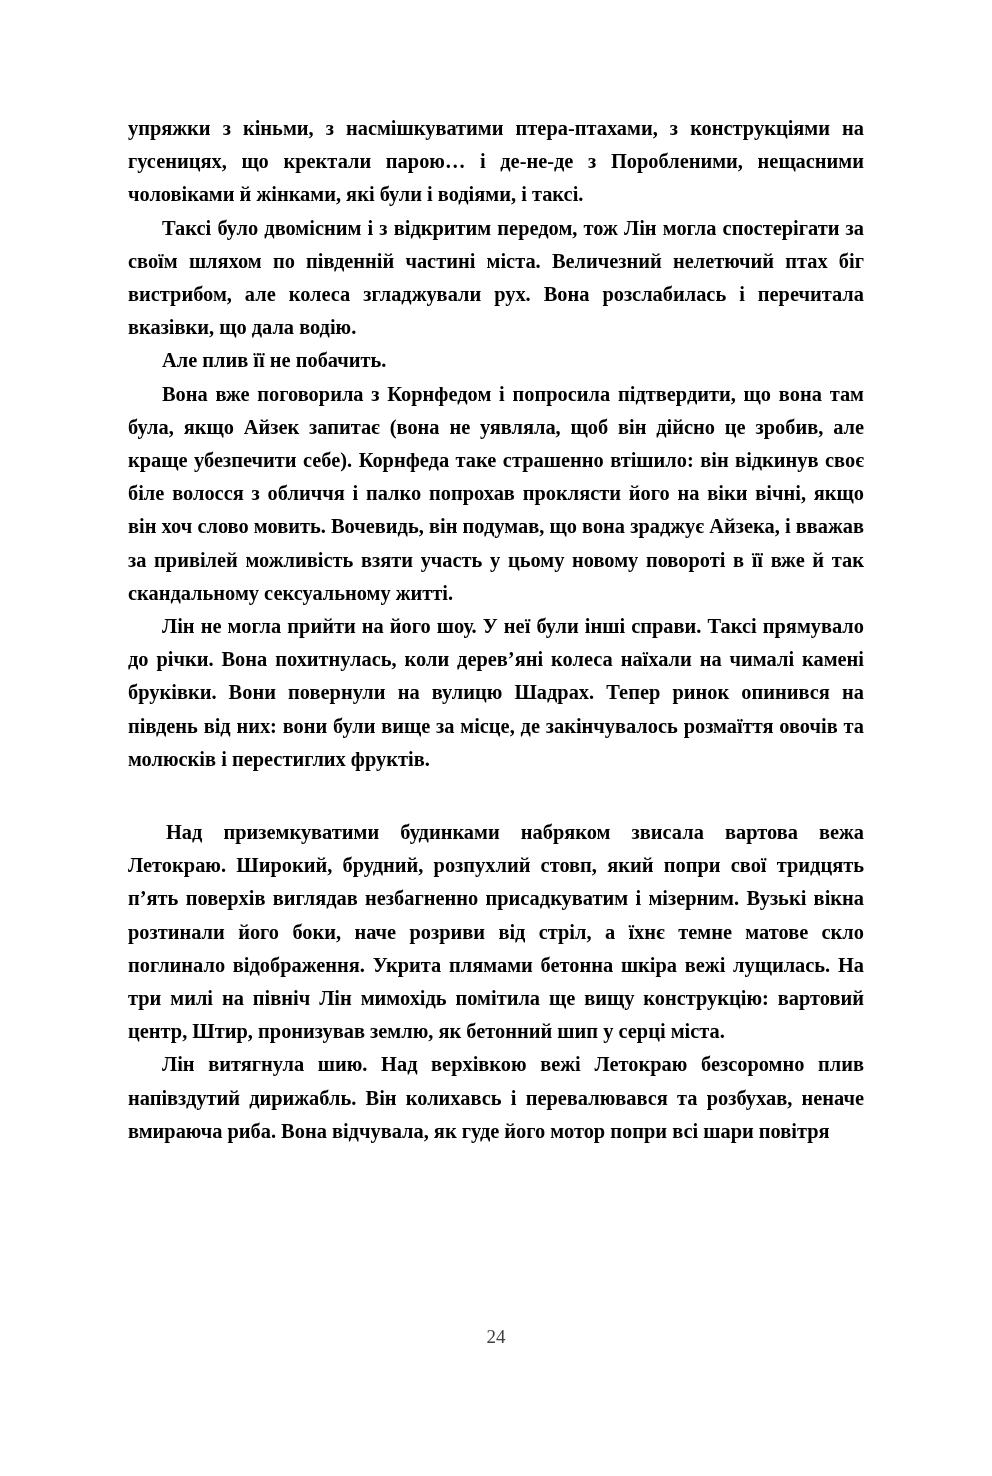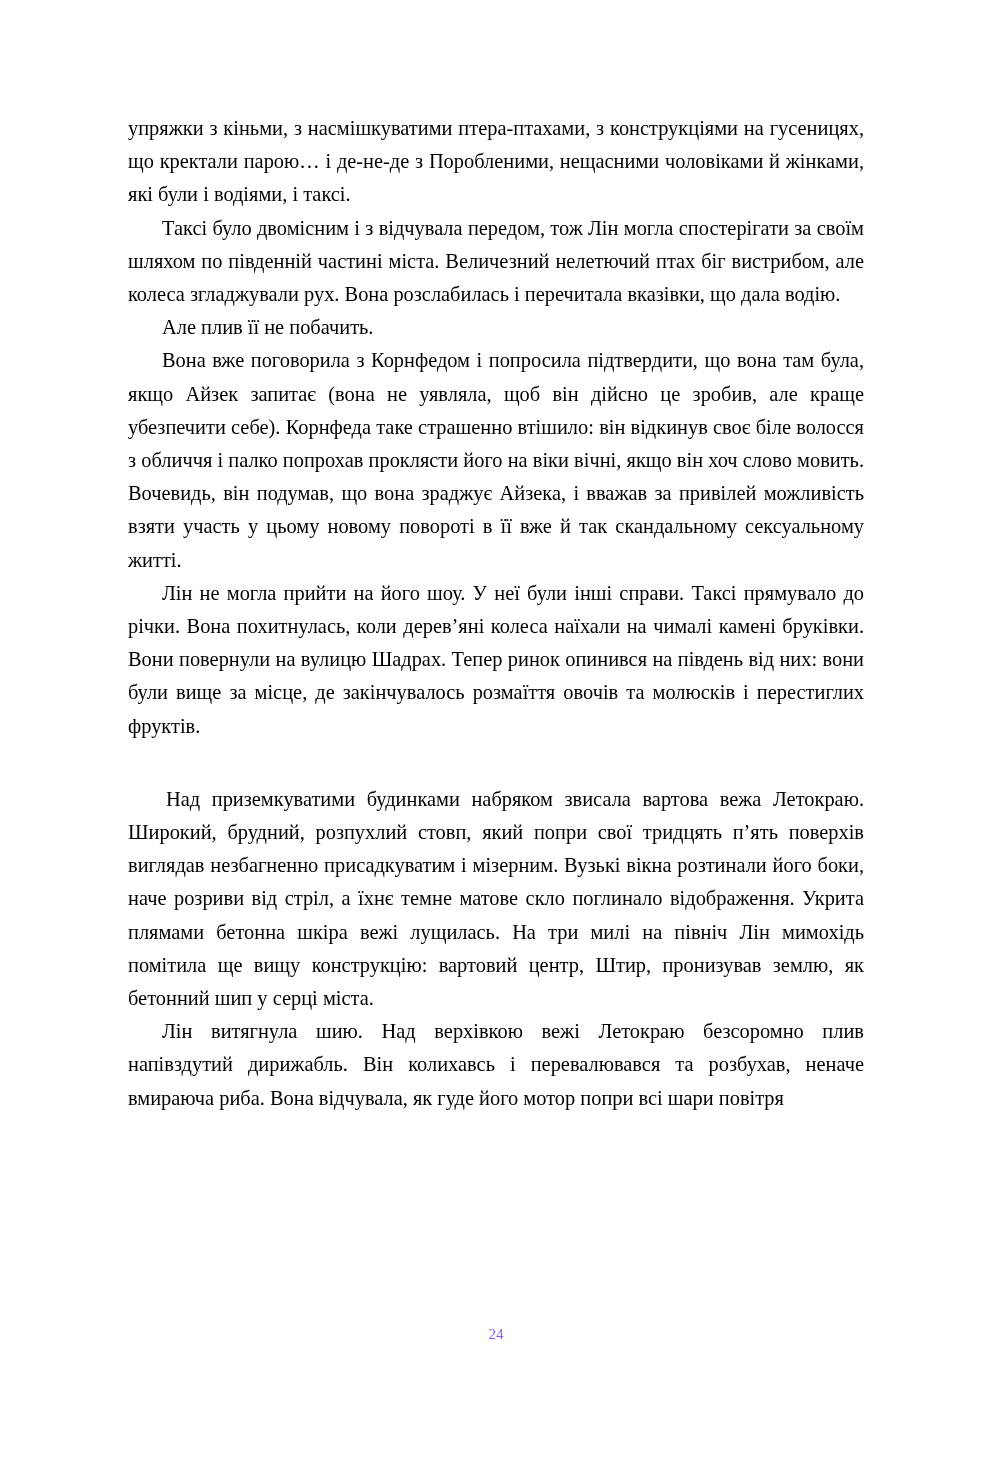--- a/index.html
+++ b/index.html
@@ -24,20 +24,21 @@
     box-sizing: border-box;
     padding: 112px 128px 0 128px;
   }
   .text-body {
     width: 736px;
     font-size: 20.4px;
     line-height: 33.2px;
     text-align: justify;
     text-justify: inter-word;
     hyphens: manual;
+    font-weight: bold;
   }
   .text-body p {
     margin: 0;
     text-indent: 34px;
   }
   .text-body p.no-indent {
     text-indent: 0;
   }
   .text-body p.slight-indent {
     text-indent: 38px;
@@ -45,32 +46,32 @@
   }
   em {
     font-style: italic;
   }
   .folio {
     position: absolute;
     left: 0;
     top: 1326px;
     width: 992px;
     text-align: center;
-    font-size: 15px;
+    font-size: 19px;
     font-family: "Liberation Serif", "DejaVu Serif", serif;
-    color: #8b5cf6;
+    color: #404040;
   }
 </style>
 </head>
 <body>
 
 <div class="page">
   <div class="text-body">
     <p class="no-indent">упряжки з кіньми, з насмішкуватими птера-птахами, з конструкціями на гусеницях, що кректали парою… і де-не-де з Поробленими, нещасними чоловіками й жінками, які були і водіями, і таксі.</p>
-    <p>Таксі було двомісним і з відчувала передом, тож Лін могла спостерігати за своїм шляхом по південній частині міста. Величезний нелетючий птах біг вистрибом, але колеса згладжували рух. Вона розслабилась і перечитала вказівки, що дала водію.</p>
+    <p>Таксі було двомісним і з відкритим передом, тож Лін могла спостерігати за своїм шляхом по південній частині міста. Величезний нелетючий птах біг вистрибом, але колеса згладжували рух. Вона розслабилась і перечитала вказівки, що дала водію.</p>
     <p>Але плив її не побачить.</p>
     <p>Вона вже поговорила з Корнфедом і попросила підтвердити, що вона там була, якщо Айзек запитає (вона не уявляла, щоб він дійсно це зробив, але краще убезпечити себе). Корнфеда таке страшенно втішило: він відкинув своє біле волосся з обличчя і палко попрохав проклясти його на віки вічні, якщо він хоч слово мовить. Вочевидь, він подумав, що вона зраджує Айзека, і вважав за привілей можливість взяти участь у цьому новому повороті в її вже й так скандальному сексуальному житті.</p>
     <p>Лін не могла прийти на його шоу. У неї були інші справи. Таксі прямувало до річки. Вона похитнулась, коли дерев’яні колеса наїхали на чималі камені бруківки. Вони повернули на вулицю Шадрах. Тепер ринок опинився на південь від них: вони були вище за місце, де закінчувалось розмаїття овочів та молюсків і перестиглих фруктів.</p>
     <p class="slight-indent"> Над приземкуватими будинками набряком звисала вартова вежа Летокраю. Широкий, брудний, розпухлий стовп, який попри свої тридцять п’ять поверхів виглядав незбагненно присадкуватим і мізерним. Вузькі вікна розтинали його боки, наче розриви від стріл, а їхнє темне матове скло поглинало відображення. Укрита плямами бетонна шкіра вежі лущилась. На три милі на північ Лін мимохідь помітила ще вищу конструкцію: вартовий центр, Штир, пронизував землю, як бетонний шип у серці міста.</p>
     <p>Лін витягнула шию. Над верхівкою вежі Летокраю безсоромно плив напівздутий дирижабль. Він колихавсь і перевалювався та розбухав, неначе вмираюча риба. Вона відчувала, як гуде його мотор попри всі шари повітря</p>
   </div>
 </div>
 
 <div class="folio">24</div>
 

